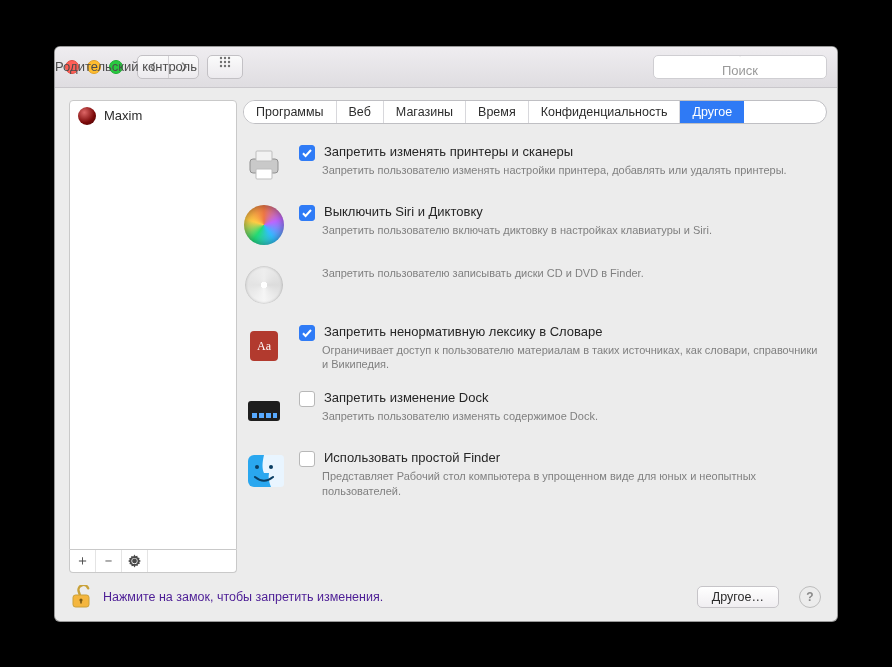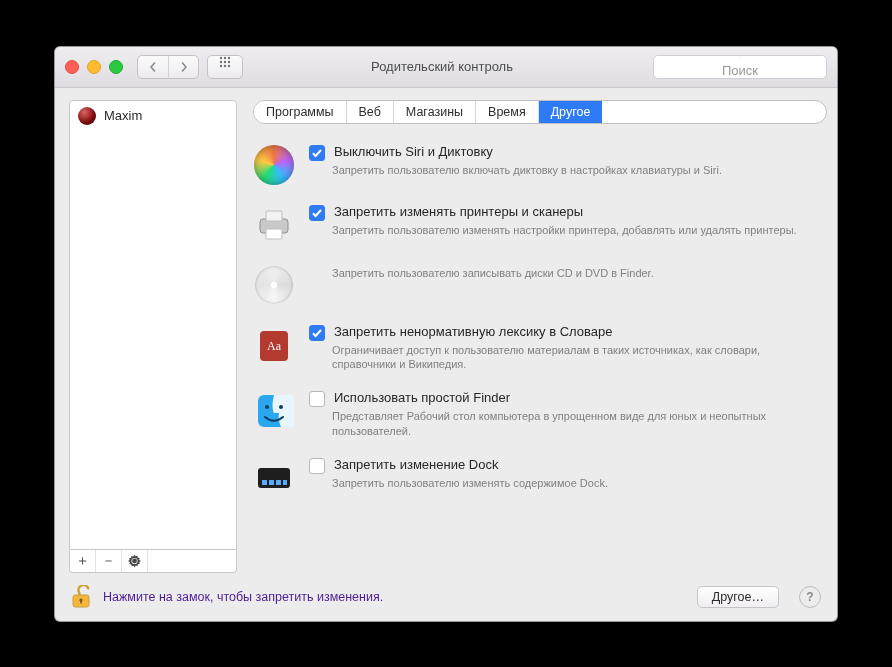--- a/index.html
+++ b/index.html
@@ -45,30 +45,30 @@
     display:inline-flex;height:22px;border:1px solid #c3c1c5;border-radius:5px;
     background:linear-gradient(#fbfbfb,#eceaee);overflow:hidden;
   }
   .seg button{
     border:none;background:transparent;width:30px;display:flex;align-items:center;justify-content:center;
     color:#7a7a7a;cursor:default;
   }
   .seg button + button{border-left:1px solid #d3d1d5}
   .grid-btn{margin-left:8px}
   .title{
-    position:absolute;left:0;right:8px;text-align:center;color:#4c4c4c;font-size:13px;
+    position:absolute;left:0;right:8px;color:#4c4c4c;font-size:13px;
     pointer-events:none;
   }
   .search{
     margin-left:auto;width:160px;height:22px;border:1px solid #cfced2;border-radius:5px;
     background:#fff;display:flex;align-items:center;padding:0 6px;color:#9a9a9a;gap:6px;flex-direction:column;
   }
   .search svg{width:12px;height:12px;fill:#9a9a9a}
   
-  .content{flex:1;display:flex;gap:16px;padding:12px 12px 0 14px}
+  .content{flex:1;display:flex;gap:6px;padding:12px 12px 0 14px}
   .sidebar{
     width:168px;display:flex;flex-direction:column;
   }
   .userlist{
     flex:1;background:#fff;border:1px solid #c9c9c9;border-radius:4px 4px 0 0;
     padding:4px 0;
   }
   .user{
     display:flex;align-items:center;gap:8px;padding:2px 8px;font-size:13px;
   }
@@ -200,64 +200,65 @@
         </button>
       </div>
     </div>
 
     <div class="main">
       <div class="tabs">
         <div class="tab">Программы</div>
         <div class="tab">Веб</div>
         <div class="tab">Магазины</div>
         <div class="tab">Время</div>
+        <div class="tab">Конфиденциальность</div>
         <div class="tab active">Другое</div>
       </div>
 
       <div class="options">
+
+        <div class="opt">
+          <div class="opticon ic-printer">
+            <svg viewBox="0 0 40 40">
+                <rect x="6" y="14" width="28" height="14" rx="3" fill="#c9c9c9" stroke="#8f8f8f"></rect>
+                <rect x="12" y="6" width="16" height="10" rx="1" fill="#f2f2f2" stroke="#bdbdbd"></rect>
+                <rect x="12" y="24" width="16" height="10" rx="1" fill="#fff" stroke="#bdbdbd"></rect>
+              </svg>
+          </div>
+          <div class="optbody">
+            <div class="opthead">
+              <div class="chk checked">
+                  <svg viewBox="0 0 10 10">
+                    <path d="M1 5.2 3.6 8 9 2" fill="none" stroke="#fff" stroke-width="2"></path>
+                  </svg>
+                </div>
+              <span class="optlabel">Запретить изменять принтеры и сканеры</span>
+            </div>
+            <div class="optdesc">Запретить пользователю изменять настройки принтера, добавлять или удалять принтеры.</div>
+          </div>
+        </div>
 
         <div class="opt">
           <div class="opticon">
               <div class="ic-circle ic-siri"></div>
             </div>
           <div class="optbody">
             <div class="opthead">
               <div class="chk checked">
                   <svg viewBox="0 0 10 10">
                     <path d="M1 5.2 3.6 8 9 2" fill="none" stroke="#fff" stroke-width="2"></path>
                   </svg>
                 </div>
               <span class="optlabel">Выключить Siri и Диктовку</span>
             </div>
             <div class="optdesc">Запретить пользователю включать диктовку в настройках клавиатуры и Siri.</div>
           </div>
         </div>
 
         <div class="opt">
-          <div class="opticon ic-printer">
-            <svg viewBox="0 0 40 40">
-                <rect x="6" y="14" width="28" height="14" rx="3" fill="#c9c9c9" stroke="#8f8f8f"></rect>
-                <rect x="12" y="6" width="16" height="10" rx="1" fill="#f2f2f2" stroke="#bdbdbd"></rect>
-                <rect x="12" y="24" width="16" height="10" rx="1" fill="#fff" stroke="#bdbdbd"></rect>
-              </svg>
-          </div>
-          <div class="optbody">
-            <div class="opthead">
-              <div class="chk checked">
-                  <svg viewBox="0 0 10 10">
-                    <path d="M1 5.2 3.6 8 9 2" fill="none" stroke="#fff" stroke-width="2"></path>
-                  </svg>
-                </div>
-              <span class="optlabel">Запретить изменять принтеры и сканеры</span>
-            </div>
-            <div class="optdesc">Запретить пользователю изменять настройки принтера, добавлять или удалять принтеры.</div>
-          </div>
-        </div>
-
-        <div class="opt">
           <div class="opticon">
               <div class="ic-circle ic-cd" style="width:38px;height:38px"></div>
             </div>
           <div class="optbody">
             <div class="optdesc">Запретить пользователю записывать диски CD и DVD в Finder.</div>
           </div>
         </div>
 
         <div class="opt">
           <div class="opticon ic-dict">
@@ -269,58 +270,58 @@
           <div class="optbody">
             <div class="opthead">
               <div class="chk checked">
                   <svg viewBox="0 0 10 10">
                     <path d="M1 5.2 3.6 8 9 2" fill="none" stroke="#fff" stroke-width="2"></path>
                   </svg>
                 </div>
               <span class="optlabel">Запретить ненормативную лексику в Словаре</span>
             </div>
             <div class="optdesc">Ограничивает доступ к пользователю материалам в таких источниках, как словари, справочники и Википедия.</div>
+          </div>
+        </div>
+
+        <div class="opt">
+          <div class="opticon ic-dock">
+            <svg viewBox="0 0 40 40">
+                <rect x="4" y="10" width="32" height="20" rx="3" fill="#1e1e1e"></rect>
+                <rect x="8" y="22" width="5" height="5" fill="#58aaff"></rect>
+                <rect x="15" y="22" width="5" height="5" fill="#58aaff"></rect>
+                <rect x="22" y="22" width="5" height="5" fill="#58aaff"></rect>
+                <rect x="29" y="22" width="4" height="5" fill="#58aaff"></rect>
+              </svg>
+          </div>
+          <div class="optbody">
+            <div class="opthead">
+              <div class="chk"></div>
+              <span class="optlabel">Запретить изменение Dock</span>
+            </div>
+            <div class="optdesc">Запретить пользователю изменять содержимое Dock.</div>
           </div>
         </div>
 
         <div class="opt">
           <div class="opticon ic-finder">
             <svg viewBox="0 0 40 40">
                 <rect x="4" y="4" width="32" height="32" rx="6" fill="#2aa7ef"></rect>
                 <path d="M20 4c-2 8-2 14 0 18h5c-1 5 0 9 2 14h9c3 0 4-1 4-4V8c0-3-1-4-4-4H20z" fill="#e9f5ff"></path>
                 <circle cx="13" cy="16" r="2" fill="#0a3e63"></circle>
                 <circle cx="27" cy="16" r="2" fill="#0a3e63"></circle>
                 <path d="M11 26c6 5 12 5 18 0" fill="none" stroke="#0a3e63" stroke-width="2" stroke-linecap="round"></path>
               </svg>
           </div>
           <div class="optbody">
             <div class="opthead">
               <div class="chk"></div>
               <span class="optlabel">Использовать простой Finder</span>
             </div>
             <div class="optdesc">Представляет Рабочий стол компьютера в упрощенном виде для юных и неопытных пользователей.</div>
-          </div>
-        </div>
-
-        <div class="opt">
-          <div class="opticon ic-dock">
-            <svg viewBox="0 0 40 40">
-                <rect x="4" y="10" width="32" height="20" rx="3" fill="#1e1e1e"></rect>
-                <rect x="8" y="22" width="5" height="5" fill="#58aaff"></rect>
-                <rect x="15" y="22" width="5" height="5" fill="#58aaff"></rect>
-                <rect x="22" y="22" width="5" height="5" fill="#58aaff"></rect>
-                <rect x="29" y="22" width="4" height="5" fill="#58aaff"></rect>
-              </svg>
-          </div>
-          <div class="optbody">
-            <div class="opthead">
-              <div class="chk"></div>
-              <span class="optlabel">Запретить изменение Dock</span>
-            </div>
-            <div class="optdesc">Запретить пользователю изменять содержимое Dock.</div>
           </div>
         </div>
 
       </div>
     </div>
   </div>
 
   <div class="footer">
     <svg class="lock" viewBox="0 0 20 24">
       <path d="M5 10V7a5 5 0 0 1 10 0" fill="none" stroke="#c9a23a" stroke-width="2.4" stroke-linecap="round" transform="rotate(-20 10 7) translate(3 -1)"></path>

